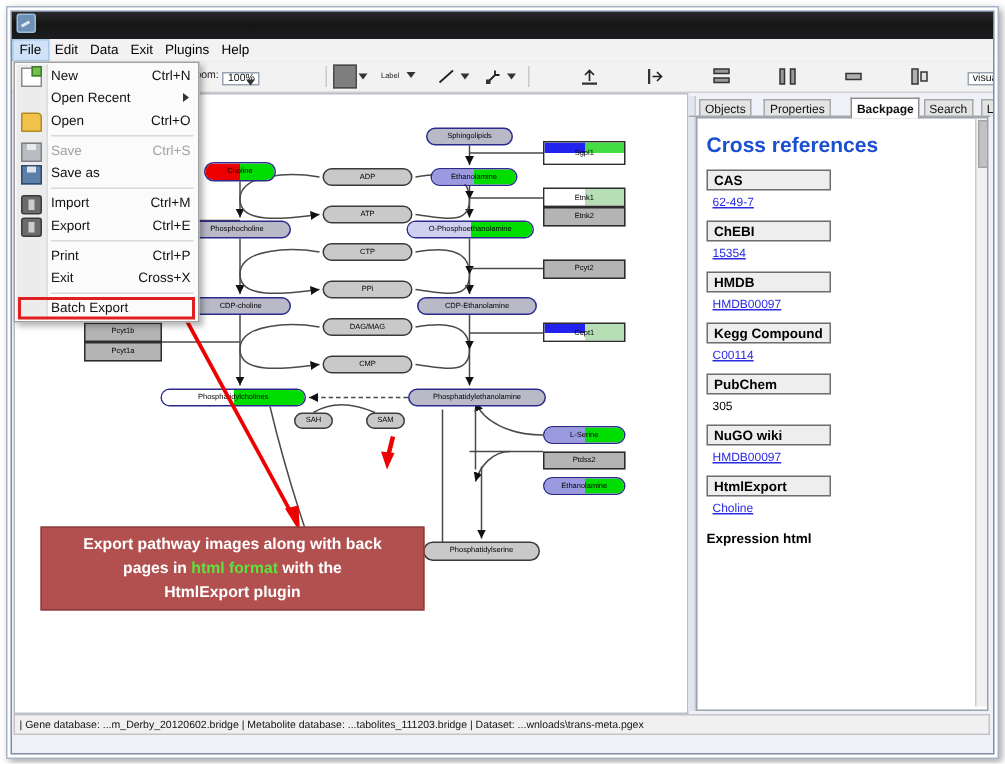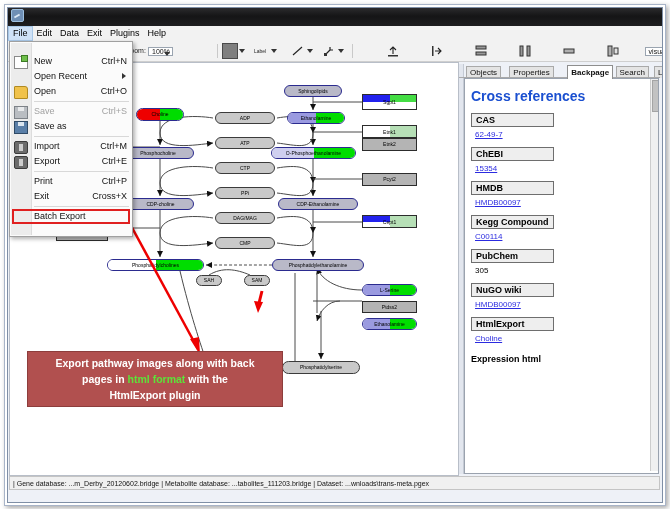--- a/index.html
+++ b/index.html
@@ -47,21 +47,21 @@
       border-top:4px solid #333;}
   .tbtn{display:inline-block;width:14px;height:14px;border:1px solid transparent;
       position:relative;vertical-align:middle;}
   .dd-arw{display:inline-block;width:0;height:0;vertical-align:middle;
       border-left:3px solid transparent;border-right:3px solid transparent;
       border-top:4px solid #333;margin-left:1px;}
 
   
   #filemenu{position:absolute;left:1px;top:33px;width:122px;
       background:#fbfbfb;border:1px solid #a0a0a0;box-shadow:2px 2px 4px rgba(0,0,0,.3);
-      z-index:40;font-size:9px;padding:12px 0;}
+      z-index:40;font-size:9px;padding:1px 0;}
   #filemenu .gutter{position:absolute;left:1px;top:1px;width:20px;bottom:1px;
       background:#ececec;border-right:1px solid #dcdcdc;}
   .fm-row{position:relative;height:15px;line-height:15px;padding-left:24px;
       white-space:nowrap;color:#111;}
   .fm-row.disabled{color:#a2a2a2;}
   .fm-row .acc{position:absolute;right:5px;top:0;font-size:9px;}
   .fm-row.disabled .acc{color:#a2a2a2;}
   .fm-sep{height:1px;background:#d8d8d8;margin:2px 3px 2px 24px;}
   .fm-ico{position:absolute;left:4px;top:2px;width:12px;height:11px;}
   .fm-arw{position:absolute;right:6px;top:4px;width:0;height:0;

